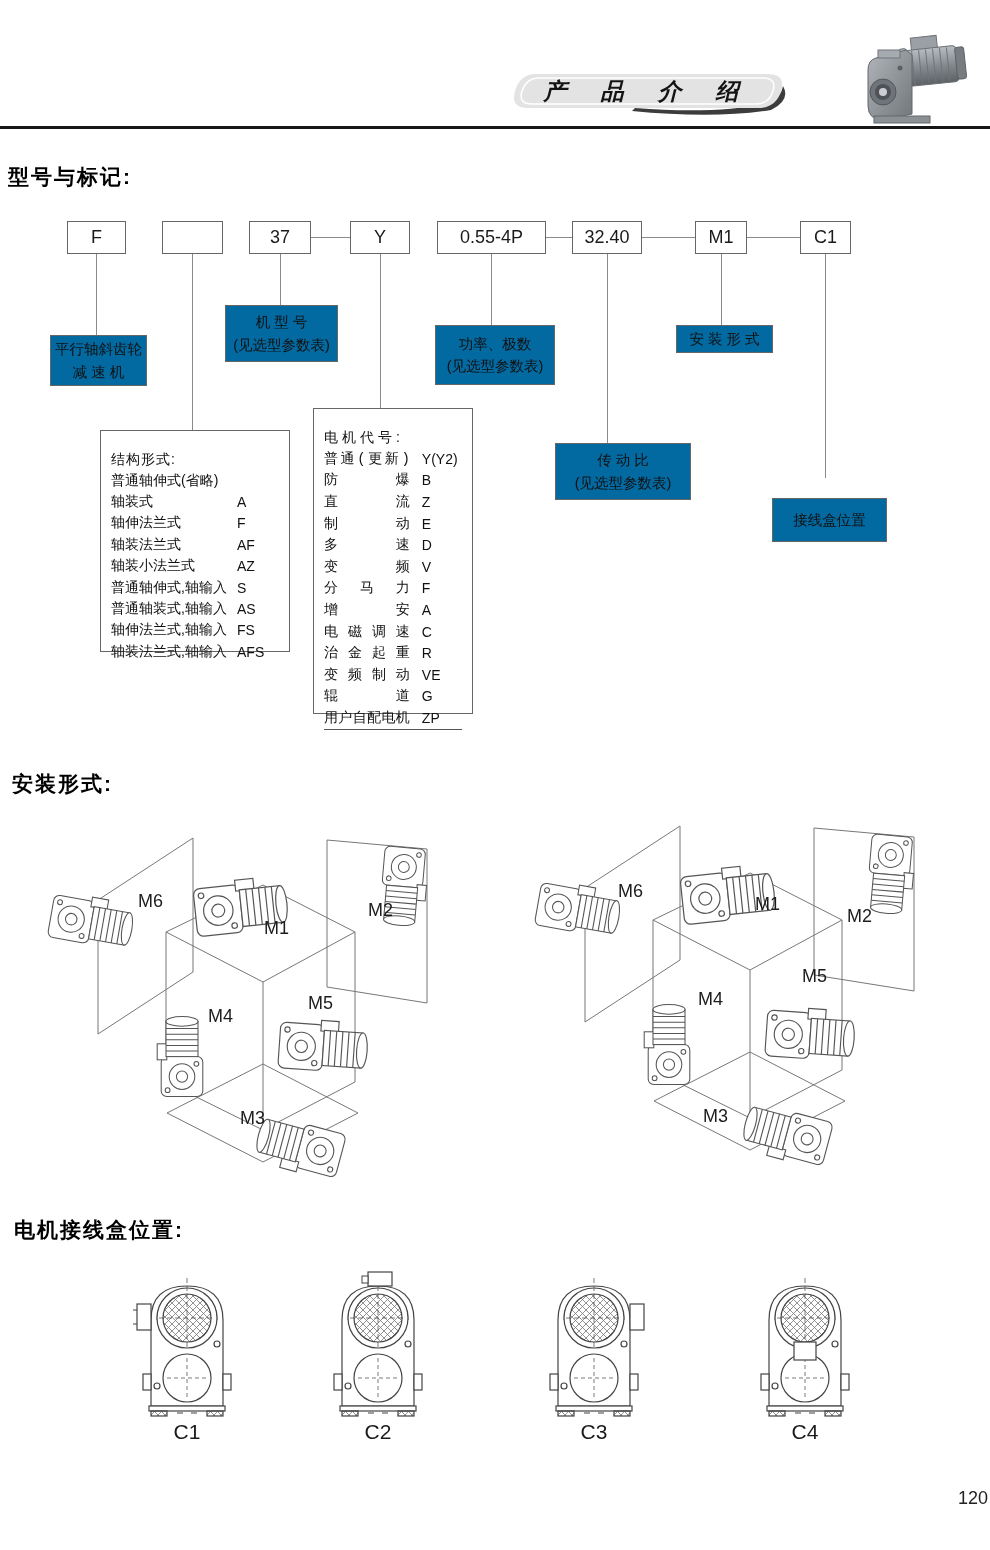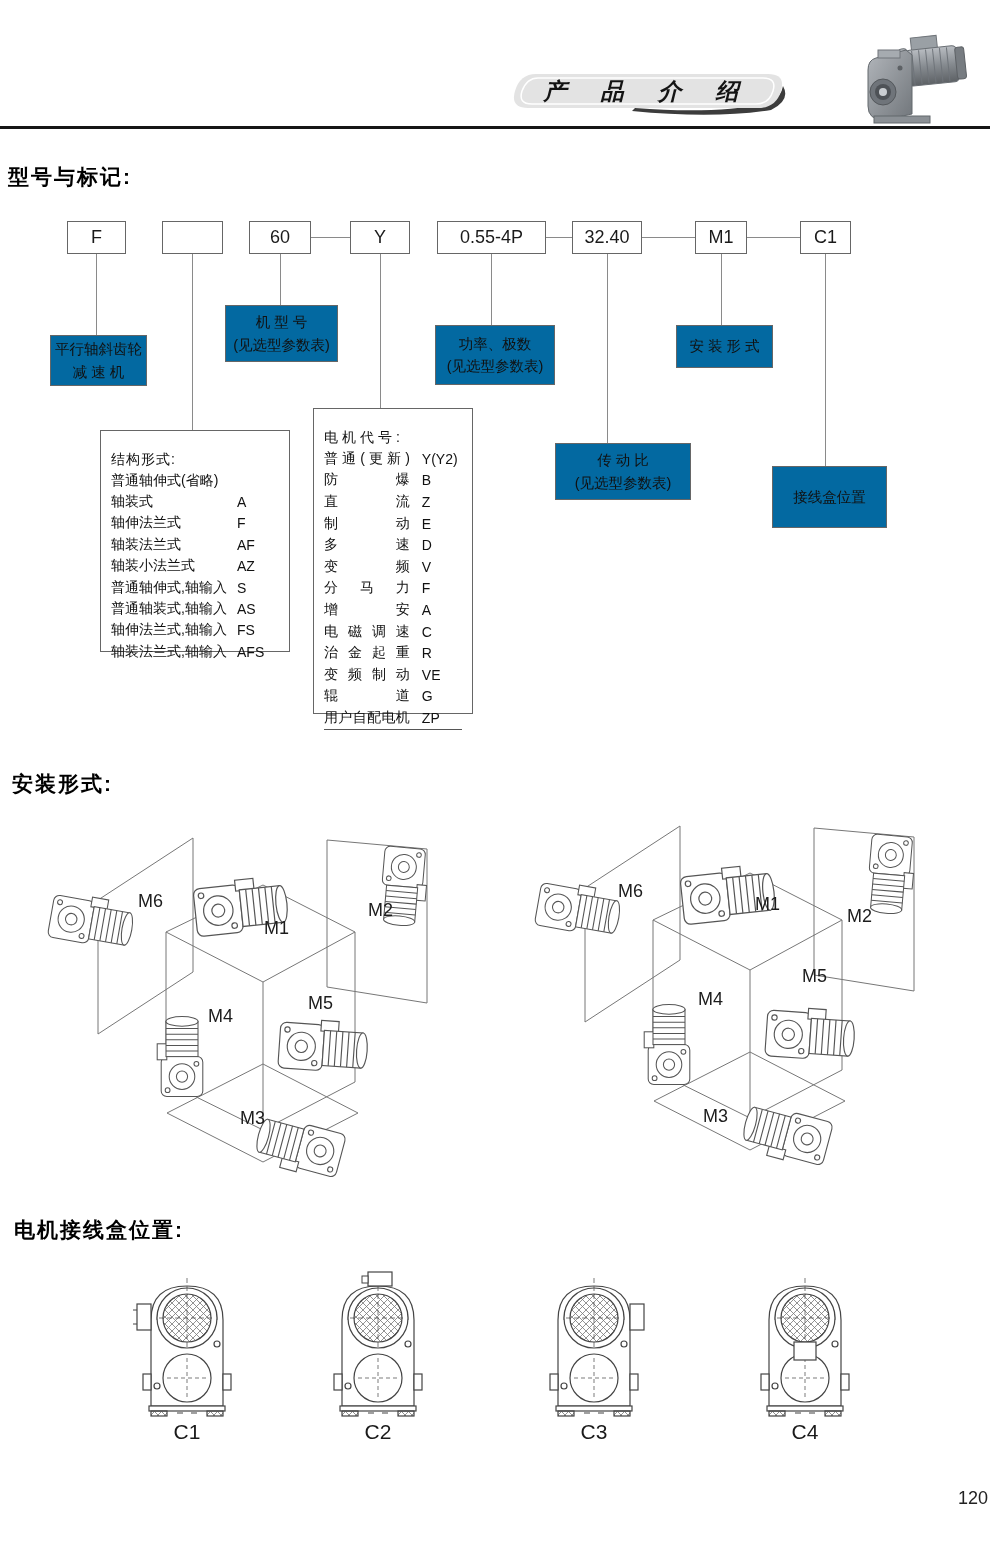--- a/index.html
+++ b/index.html
@@ -16,21 +16,21 @@
            display:flex;flex-direction:column;justify-content:center;text-align:center;
            font-size:14.5px;line-height:1.55;color:#111;}
   .listbox{position:absolute;border:1px solid #666;box-sizing:border-box;background:#fff;
            padding:18px 10px 4px 10px;font-size:14px;color:#111;}
   .lb-title{height:21px;line-height:21px;letter-spacing:1px;}
   .srow{height:21.4px;display:flex;align-items:center;}
   .sname{flex:1;text-align:left;white-space:nowrap;}
   .scode{width:42px;text-align:left;}
   .mrow{height:21.6px;display:flex;align-items:center;}
   .mrow.last{border-bottom:1px solid #555;}
-  .mname{width:94px;text-align:justify;text-align-last:justify;white-space:nowrap;}
+  .mname{width:94px;text-align:justify;text-align-last:justify;white-space:nowrap;font-family:Liberation Mono, monospace;}
   .mcode{margin-left:12px;width:44px;text-align:left;}
   .mlabel{position:absolute;font-size:18px;color:#1c1c1c;white-space:nowrap;}
   .isofig{position:absolute;width:460px;height:420px;}
   .jfig{position:absolute;top:1268px;width:100px;height:150px;}
   .clabel{position:absolute;top:1420px;width:100px;text-align:center;font-size:21px;color:#1a1a1a;}
   .pageno{position:absolute;top:1488px;right:2px;font-size:18px;color:#222;}
   svg{overflow:visible;}
 </style>
 </head>
 <body>
@@ -119,21 +119,21 @@
   <circle cx="48" cy="40" r="2.5" fill="#5d6165"></circle>
   <rect x="22" y="88" width="56" height="7" fill="#8b9095" stroke="#63686d"></rect>
 </svg>
 
 <div class="rule"></div>
 
 <div class="h" style="left:8px;top:163px">型号与标记:</div>
 
 <div class="codebox" style="left:67px;width:59px">F</div>
 <div class="codebox" style="left:162px;width:61px"></div>
-<div class="codebox" style="left:249px;width:62px">60</div>
+<div class="codebox" style="left:249px;width:62px">37</div>
 <div class="codebox" style="left:350px;width:60px">Y</div>
 <div class="codebox" style="left:437px;width:109px">0.55-4P</div>
 <div class="codebox" style="left:572px;width:70px">32.40</div>
 <div class="codebox" style="left:695px;width:52px">M1</div>
 <div class="codebox" style="left:800px;width:51px">C1</div>
 
 <div class="cline" style="left:311px;width:39px"></div>
 <div class="cline" style="left:546px;width:26px"></div>
 <div class="cline" style="left:642px;width:53px"></div>
 <div class="cline" style="left:747px;width:53px"></div>
@@ -152,28 +152,28 @@
   <div>减 速 机</div>
 </div>
 <div class="callout" style="left:225px;top:305px;width:113px;height:57px">
   <div>机 型 号</div>
   <div>(见选型参数表)</div>
 </div>
 <div class="callout" style="left:435px;top:325px;width:120px;height:60px">
   <div>功率、极数</div>
   <div>(见选型参数表)</div>
 </div>
-<div class="callout" style="left:676px;top:325px;width:97px;height:43px">
+<div class="callout" style="left:676px;top:325px;width:97px;height:28px">
   <div>安 装 形 式</div>
 </div>
 <div class="callout" style="left:555px;top:443px;width:136px;height:57px">
   <div>传 动 比</div>
   <div>(见选型参数表)</div>
 </div>
-<div class="callout" style="left:772px;top:466px;width:115px;height:62px">
+<div class="callout" style="left:772px;top:498px;width:115px;height:44px">
   <div>接线盒位置</div>
 </div>
 
 <div class="listbox" style="left:100px;top:430px;width:190px;height:222px">
   <div class="lb-title">结构形式:</div>
   <div class="srow">
       <span class="sname">普通轴伸式(省略)</span>
       <span class="scode"></span>
     </div>
   <div class="srow">

